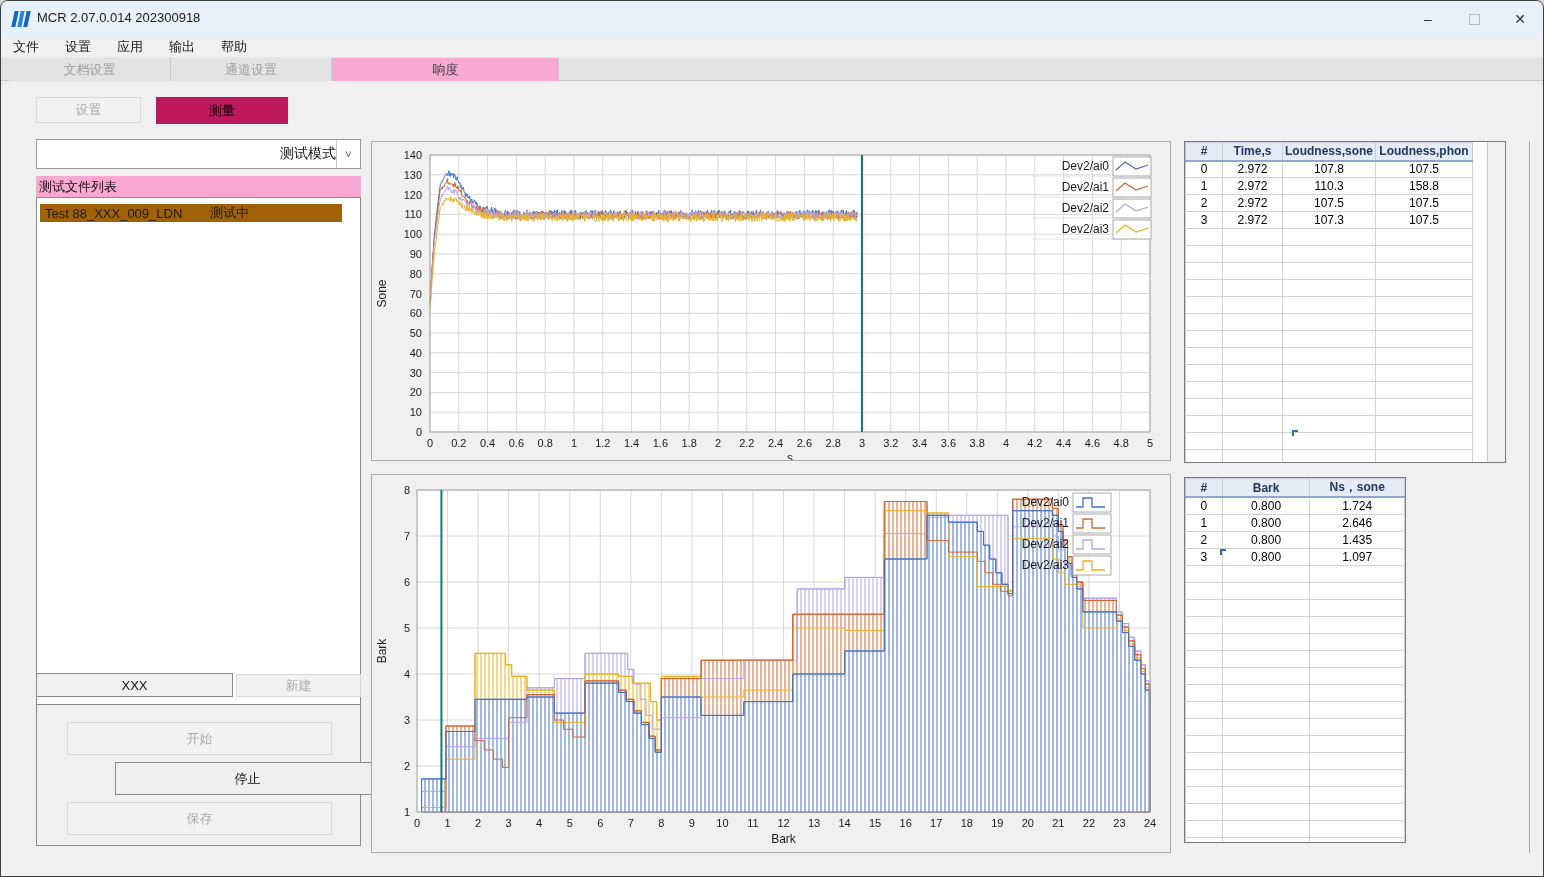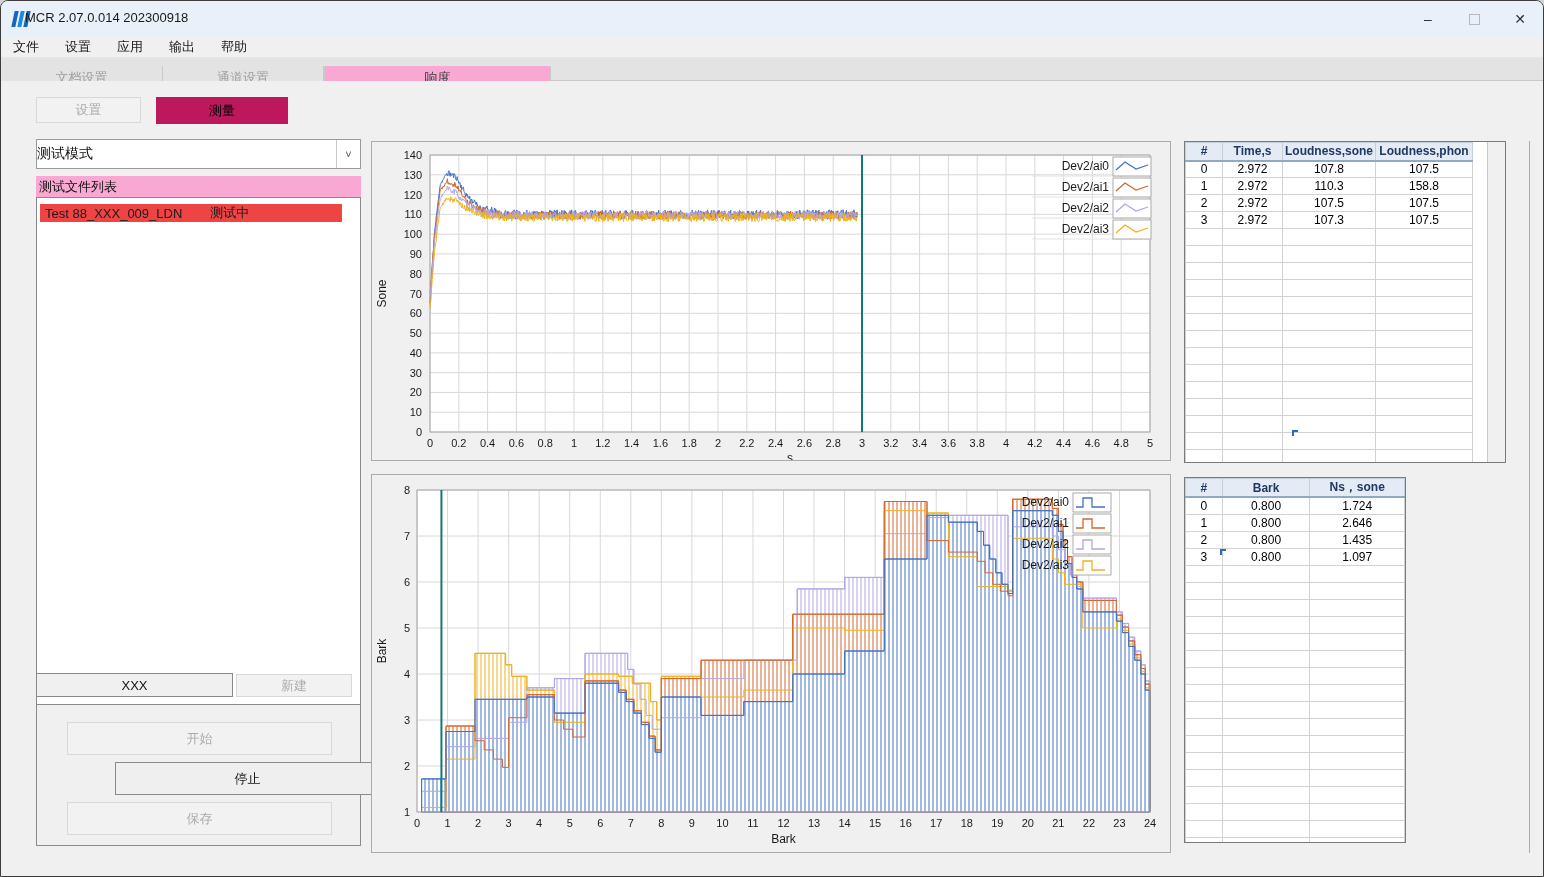--- a/index.html
+++ b/index.html
@@ -4,42 +4,42 @@
 <style>
   * { margin:0; padding:0; box-sizing:border-box; }
   html,body { width:1544px; height:877px; font-family:"Liberation Sans","DejaVu Sans",sans-serif; background:#d4d4d4; }
   .window { position:absolute; left:0; top:0; width:1544px; height:877px; background:#F0F0F0;
             border:1px solid #3c3c3c; border-radius:8px 8px 0 0; overflow:hidden; }
   
   .titlebar { position:absolute; left:0; top:0; width:100%; height:36px; background:#E8F1F9; }
   .app-icon { position:absolute; left:12px; top:10px; width:17px; height:16px; }
   .app-icon span { position:absolute; top:0; width:4px; height:16px; background:#1565C0; transform:skewX(-12deg); }
   .app-icon span:nth-child(1){left:0;} .app-icon span:nth-child(2){left:6px;background:#1E88E5;} .app-icon span:nth-child(3){left:12px;}
-  .title-text { position:absolute; left:24px; top:9px; font-size:13px; color:#1a1a1a; }
+  .title-text { position:absolute; left:36px; top:9px; font-size:13px; color:#1a1a1a; }
   .win-controls { position:absolute; right:0; top:0; height:36px; display:flex; }
   .win-btn { width:46px; height:36px; display:flex; align-items:center; justify-content:center; font-size:14px; color:#333; }
   .win-btn .maxbox { width:11px; height:11px; border:1px solid #b9b9b9; background:transparent; }
   
   .menubar { position:absolute; left:0; top:36px; width:100%; height:21px; background:#F0F0F0; display:flex; align-items:center; border-bottom:1px solid #E6E6E6; }
   .menu-item { font-size:13px; color:#1a1a1a; padding:2px 12px; margin-right:2px; }
   
   .tabstrip { position:absolute; left:0; top:57px; width:100%; height:23px; background:#E3E3E3; border-bottom:1px solid #C9C9C9; }
-  .tab { position:absolute; top:8px; height:23px; display:flex; align-items:center; justify-content:center;
-         font-size:13px; color:#9E9E9E; border-right:1px solid #C9C9C9; background:#E3E3E3; }
+  .tab { position:absolute; top:0; height:23px; display:flex; align-items:center; justify-content:center;
+         font-size:13px; color:#9E9E9E; border-right:1px solid #C9C9C9; background:#E3E3E3;margin-left:8px; }
   .tab.active { background:#f9a8d4; color:#3b3b3b; border-left:1px solid #C9C9C9; height:24px; }
   
   .content { position:absolute; left:0; top:80px; width:100%; height:797px; background:#F0F0F0; }
   .abs { position:absolute; }
   .btn { display:flex; align-items:center; justify-content:center; font-size:13px; }
   .btn.disabled { background:#F2F2F2; border:1px solid #D8D8D8; color:#ABABAB; }
   .btn.enabled  { background:#EFEFEF; border:1px solid #8A8A8A; color:#111; }
   .btn.primary  { background:#be185d; border:6px solid #be185d; color:#000; }
   
   .combo { left:35px; top:58px; width:325px; height:30px; background:#fff; border:1px solid #9a9a9a; display:flex; align-items:center; }
-  .combo-value { flex:1; text-align:left; font-size:14px; color:#111;font-family:Liberation Serif, serif; }
+  .combo-value { flex:1; text-align:right; font-size:14px; color:#111;font-family:Liberation Serif, serif; }
   .combo-arrow { width:24px; height:100%; border-left:1px solid #c9c9c9; display:flex; align-items:center; justify-content:center; color:#555; font-size:11px; }
   
   .list-header { left:35px; top:95px; width:325px; height:21px; background:#f9a8d4; font-size:13px; color:#111; display:flex; align-items:center; padding-left:3px; }
   .listbox { left:35px; top:116px; width:325px; height:549px; background:#fff; border:1px solid #8a8a8a; }
   .list-item { position:absolute; left:3px; top:6px; width:302px; height:18px; color:#1a1a1a; font-size:13px; display:flex; align-items:center; padding-left:5px; }
   .list-item .status { margin-left:28px; }
   .groupbox { border:1px solid #8a8a8a; background:#F0F0F0; }
   
   .chart-panel { background:#F0F0F0; border:1px solid #ABABAB; }
   
@@ -94,28 +94,28 @@
     <div class="abs btn primary" style="left:155px; top:16px; width:132px; height:27px;">测量</div>
 
     <div class="abs combo">
       <span class="combo-value">测试模式</span>
       <span class="combo-arrow">˅</span>
     </div>
 
     <div class="abs list-header">测试文件列表</div>
 
     <div class="abs listbox">
-      <div class="list-item" id="file-item-0" style="background: #ef4444; text-align: center;">
+      <div class="list-item" id="file-item-0" style="background: #a16207; text-align: center;">
         <span>Test 88_XXX_009_LDN</span>
         <span class="status">测试中</span>
       </div>
     </div>
 
     <div class="abs btn enabled" style="left:35px; top:592px; width:197px; height:24px; background:#F0F0F0;">XXX</div>
-    <div class="abs btn disabled" style="left:235px; top:593px; width:116px; height:23px;">新建</div>
+    <div class="abs btn disabled" style="left:235px; top:593px; width:125px; height:23px;">新建</div>
 
     <div class="abs groupbox" style="left:35px; top:623px; width:325px; height:142px;">
       <div class="abs btn disabled" style="left:30px; top:17px; width:265px; height:33px;">开始</div>
       <div class="abs btn enabled" style="left:30px; top:57px; width:265px; height:33px;margin-left:48px;">停止</div>
       <div class="abs btn disabled" style="left:30px; top:97px; width:265px; height:33px;">保存</div>
     </div>
 
     <div class="abs chart-panel" style="left:370px; top:60px; width:800px; height:320px;">
       <svg id="chart1" width="798" height="318">
           <rect x="58" y="13" width="720" height="277" fill="#fff"></rect>

